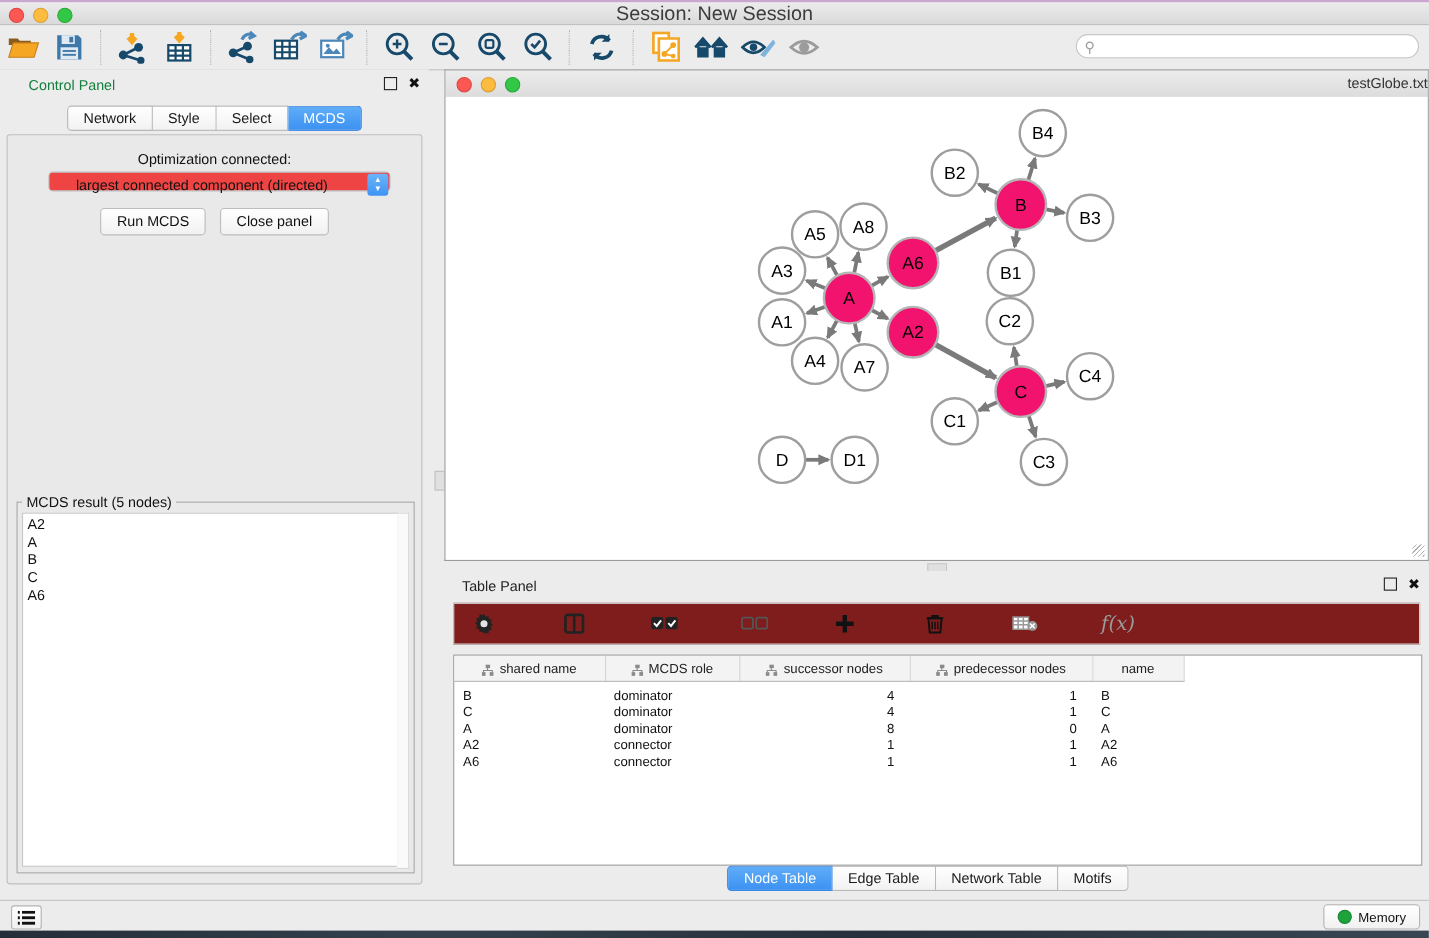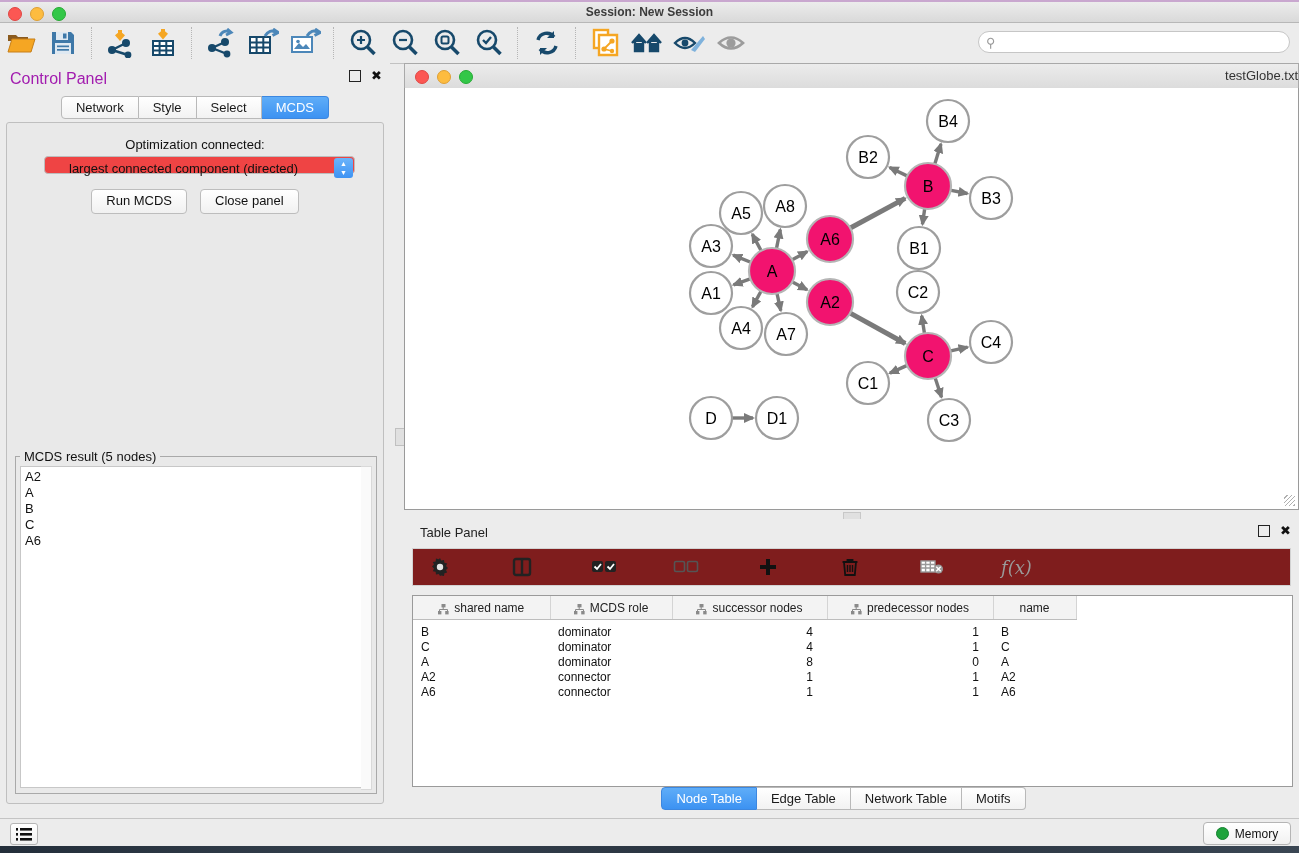--- a/index.html
+++ b/index.html
@@ -1,37 +1,37 @@
 <!DOCTYPE html>
 <html><head>
 <meta charset="utf-8">
 <style>
   html,body{margin:0;padding:0;}
   body{width:1299px;height:853px;overflow:hidden;font-family:"Liberation Sans","DejaVu Sans",sans-serif;background:#ececec;position:relative;}
   .abs{position:absolute;}
   
   #wallpaper-top{left:0;top:0;width:1299px;height:3px;background:#c9a7cf;}
   #titlebar{left:0;top:2px;width:1299px;height:20px;background:linear-gradient(#ececec,#d9d9d9);border-bottom:1px solid #b7b7b7;}
-  #titlebar .title{width:100%;text-align:center;line-height:20px;font-size:12px;color:#3c3c3c;font-weight:bold;}
+  #titlebar .title{width:100%;text-align:center;line-height:20px;font-size:18px;color:#3c3c3c;}
   .tl{width:12px;height:12px;border-radius:50%;display:inline-block;}
   .tl.red{background:#fc5753;border:1px solid #df4744;}
   .tl.yellow{background:#fdbc40;border:1px solid #de9f34;}
   .tl.green{background:#33c748;border:1px solid #27aa35;}
   #titlebar .lights{position:absolute;left:8px;top:5px;display:flex;gap:8px;}
   
   #toolbar{left:0;top:23px;width:1299px;height:40px;background:#ececec;border-bottom:1px solid #c2c2c2;display:flex;align-items:center;}
   .tb-icon{width:34px;height:32px;display:flex;align-items:center;justify-content:center;margin:0 4px;cursor:default;}
   .tb-sep{width:1px;height:32px;margin:0 7px;border-left:1px dotted #b5b5b5;}
   #search-wrap{position:absolute;right:9px;top:8px;}
   #search-input{width:278px;height:20px;border:1px solid #c6c6c6;border-radius:11px;background:#fff;font-size:12px;padding:0 8px 0 24px;outline:none;color:#444;}
   #search-icon{position:absolute;left:8px;top:4px;color:#9a9a9a;font-size:13px;}
   
   #control-panel{left:0;top:63px;width:390px;height:747px;background:#ececec;}
   #cp-header{left:0;top:0;width:390px;height:28px;}
-  #cp-title{left:10px;top:7px;font-size:16px;color:#a21caf;}
+  #cp-title{left:26px;top:7px;font-size:13px;color:#15803d;}
   .mini-btns{position:absolute;right:8px;top:7px;display:flex;gap:10px;align-items:center;}
   .float-box{width:10px;height:10px;border:1.6px solid #222;background:transparent;}
   .close-x{font-size:13px;font-weight:bold;color:#111;line-height:10px;}
   .seg{height:21px;line-height:21px;padding:0 14px;background:linear-gradient(#ffffff,#f2f2f2);border:1px solid #b9b9b9;border-left:none;font-size:13px;color:#1a1a1a;text-align:center;}
   .seg:first-child{border-left:1px solid #b9b9b9;border-radius:4px 0 0 4px;}
   .seg:last-child{border-radius:0 4px 4px 0;}
   .seg.sel{background:linear-gradient(#5fadf8,#3c92f2);border-color:#3c87e0;color:#fff;}
   #cp-tabs{left:0;top:33px;width:390px;display:flex;justify-content:center;}
   #cp-box{left:6px;top:59px;width:376px;height:680px;background:#e9e9e9;border:1px solid #bfbfbf;border-radius:3px;}
   #opt-label{left:0;top:14px;width:376px;text-align:center;font-size:13px;color:#111;}

